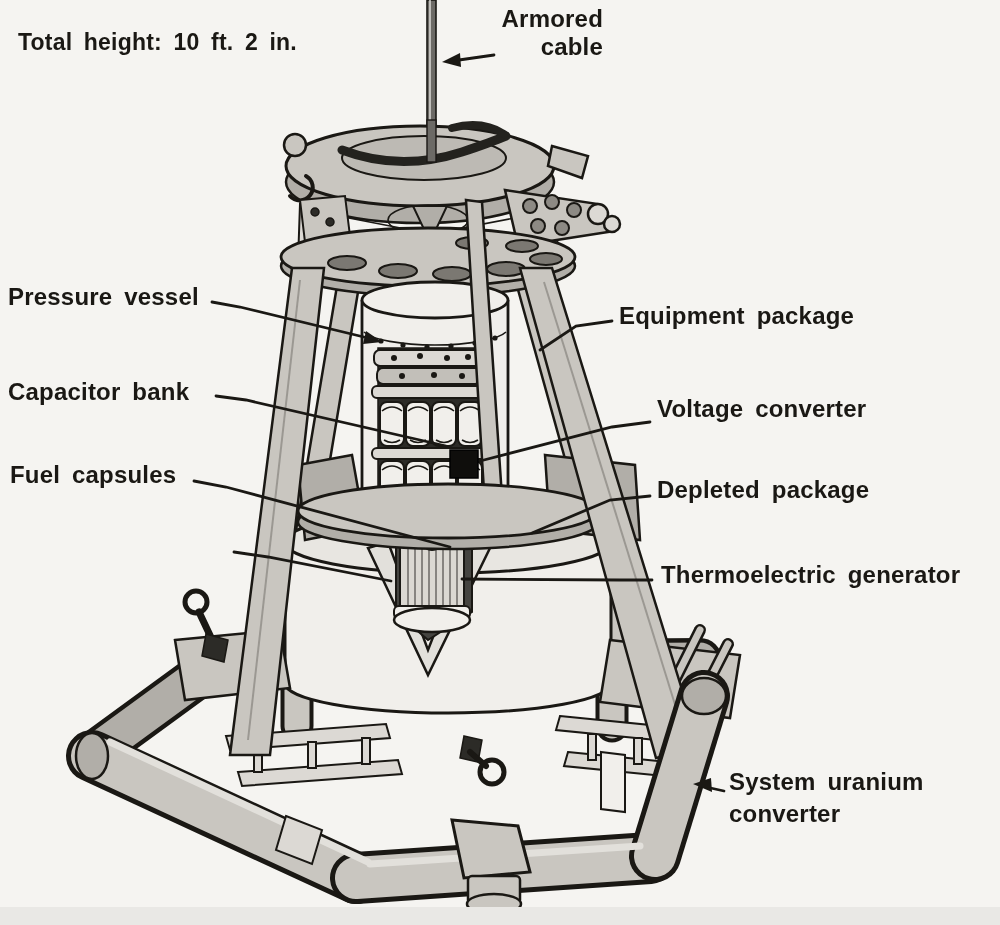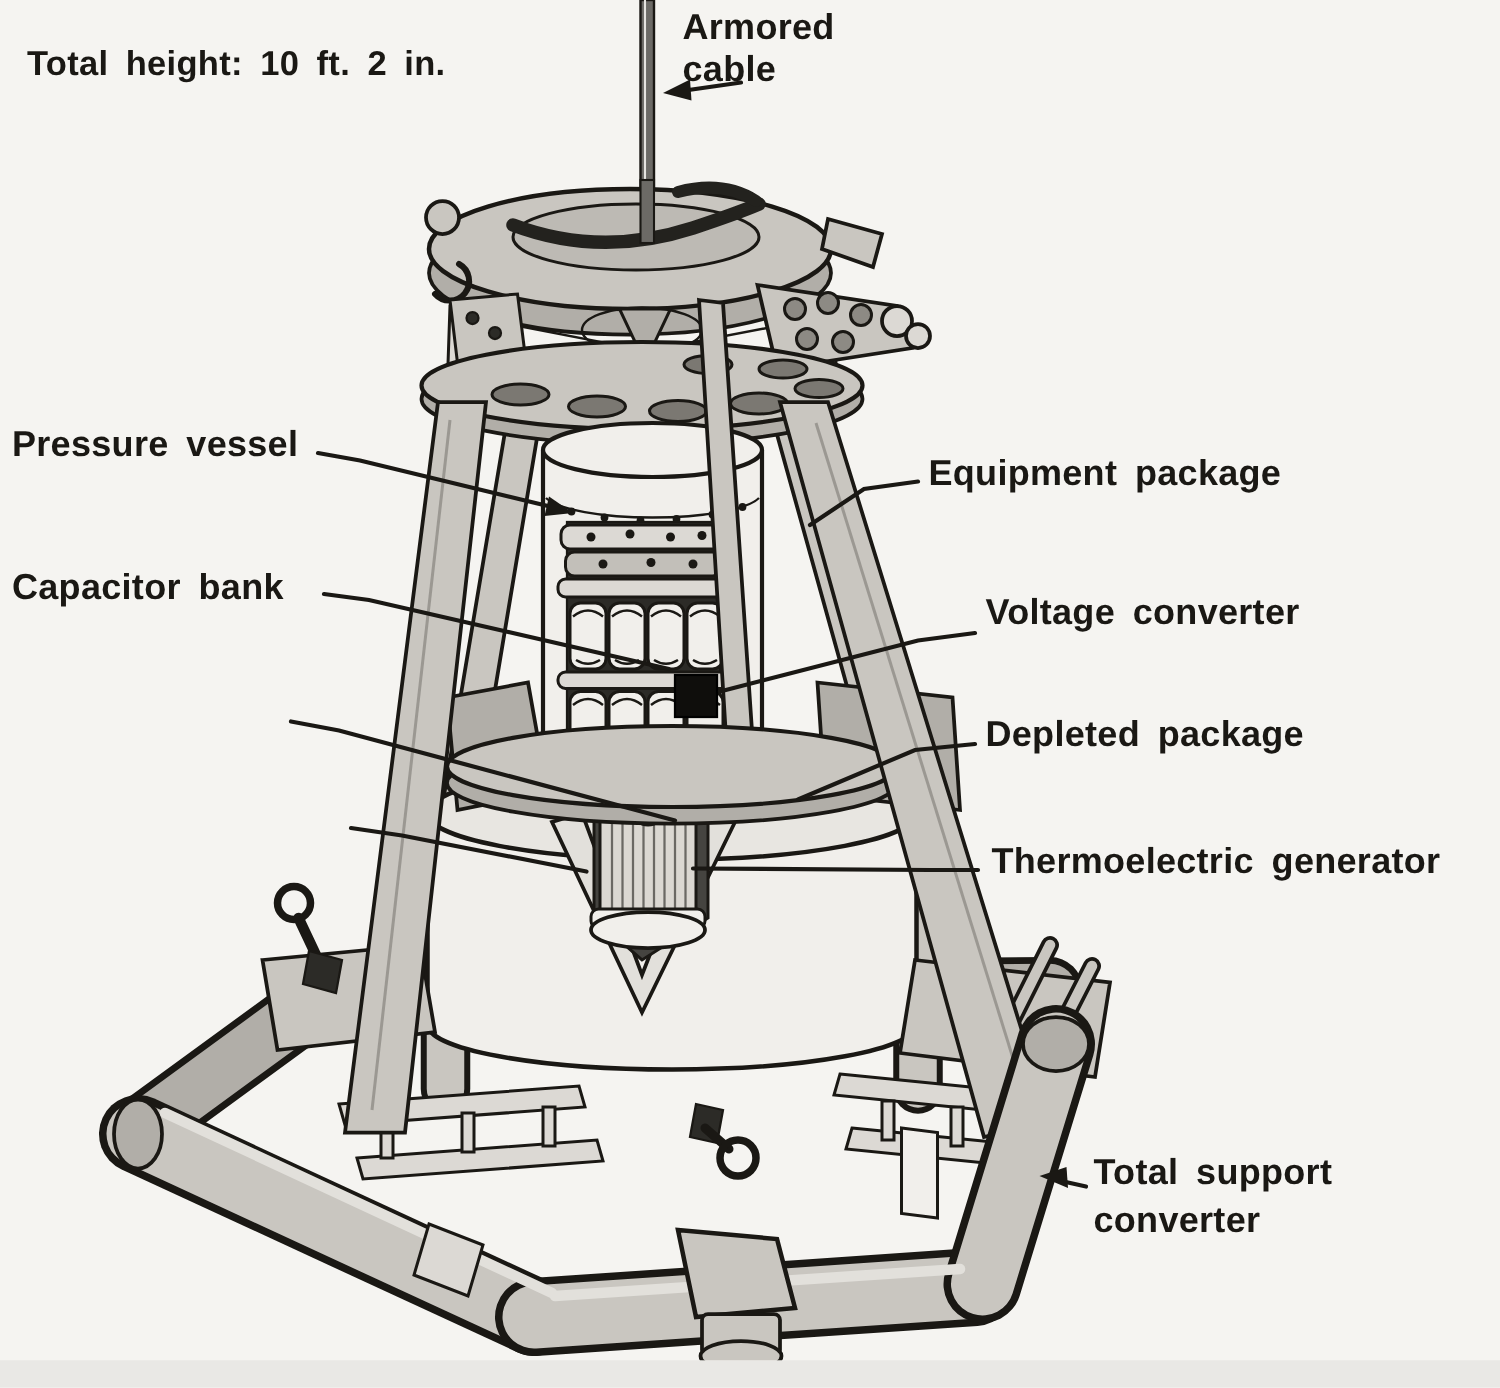--- a/index.html
+++ b/index.html
@@ -10,21 +10,21 @@
   .stage{
     position:relative;width:1000px;height:907px;background:var(--paper);
     overflow:hidden;font-family:"Liberation Sans",sans-serif;
   }
   .stage svg{position:absolute;left:0;top:0;}
   .lbl{
     position:absolute;font-weight:700;font-size:24px;line-height:28px;
     color:var(--ink);letter-spacing:.2px;word-spacing:5px;white-space:nowrap;
   }
   .lbl.small{font-size:23px;}
-  .lbl.center{text-align:left;}
+  .lbl.center{text-align:right;}
   
   .ln{stroke:var(--ink);stroke-width:2.8;fill:none;stroke-linecap:round;}
   .thin{stroke:var(--ink);stroke-width:1.6;fill:none;}
   .g1{fill:var(--g1);stroke:var(--ink);stroke-width:2.5;}
   .g2{fill:var(--g2);stroke:var(--ink);stroke-width:2.5;}
   .g3{fill:var(--g3);stroke:var(--ink);stroke-width:2;}
   .wh{fill:var(--white);stroke:var(--ink);stroke-width:2.8;}
   .dk{fill:var(--dark);stroke:var(--ink);stroke-width:1.5;}
   .inkf{fill:var(--ink);stroke:none;}
   .tubeO{stroke:var(--ink);stroke-width:52;fill:none;stroke-linecap:round;}
@@ -280,28 +280,29 @@
 
 <div class="lbl center" style="left:455px;top:5px;width:148px">
   <span style="display:block">Armored</span>
   <span style="display:block">cable</span>
 </div>
 
 <div class="lbl" style="left:8px;top:283px">Pressure vessel</div>
 
 <div class="lbl" style="left:8px;top:378px">Capacitor bank</div>
 
+<div class="lbl" style="left:10px;top:461px">Fuel capsules</div>
 
 
 <div class="lbl" style="left:619px;top:302px">Equipment package</div>
 
 <div class="lbl" style="left:657px;top:395px">Voltage converter</div>
 
 <div class="lbl" style="left:657px;top:476px">Depleted package</div>
 
 <div class="lbl" style="left:661px;top:561px">Thermoelectric generator</div>
 
 <div class="lbl" style="left:729px;top:766px;line-height:32px">
-  <span style="display:block">Total support</span>
+  <span style="display:block">System uranium</span>
   <span style="display:block">converter</span>
 </div>
 
 </div>
 
 </body></html>

